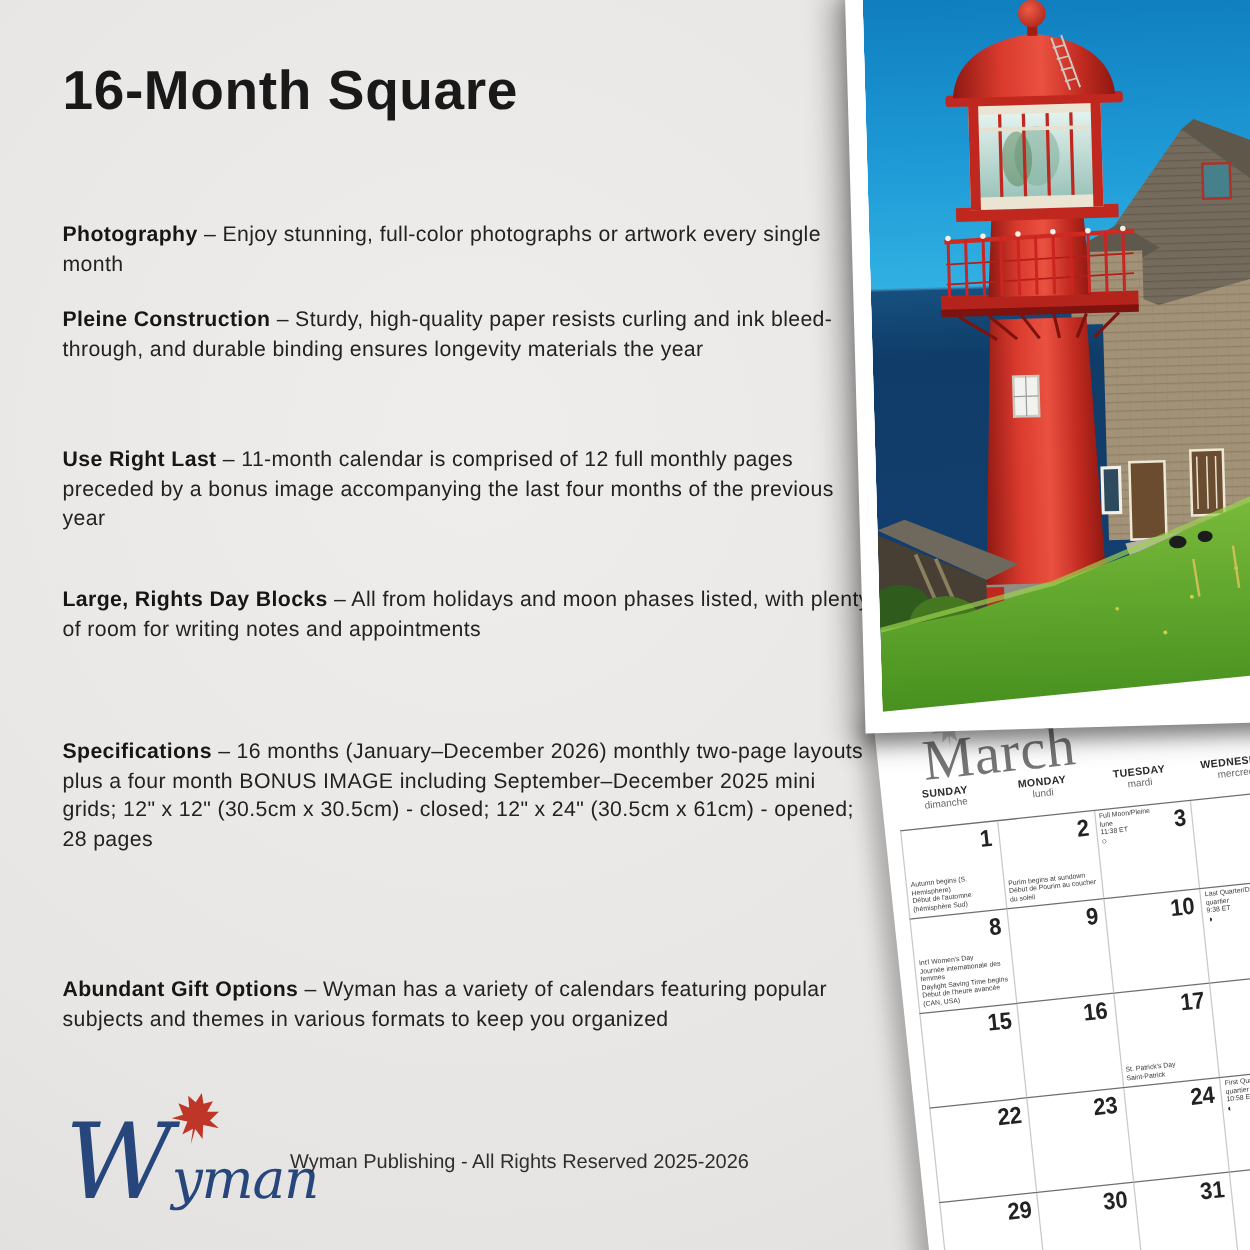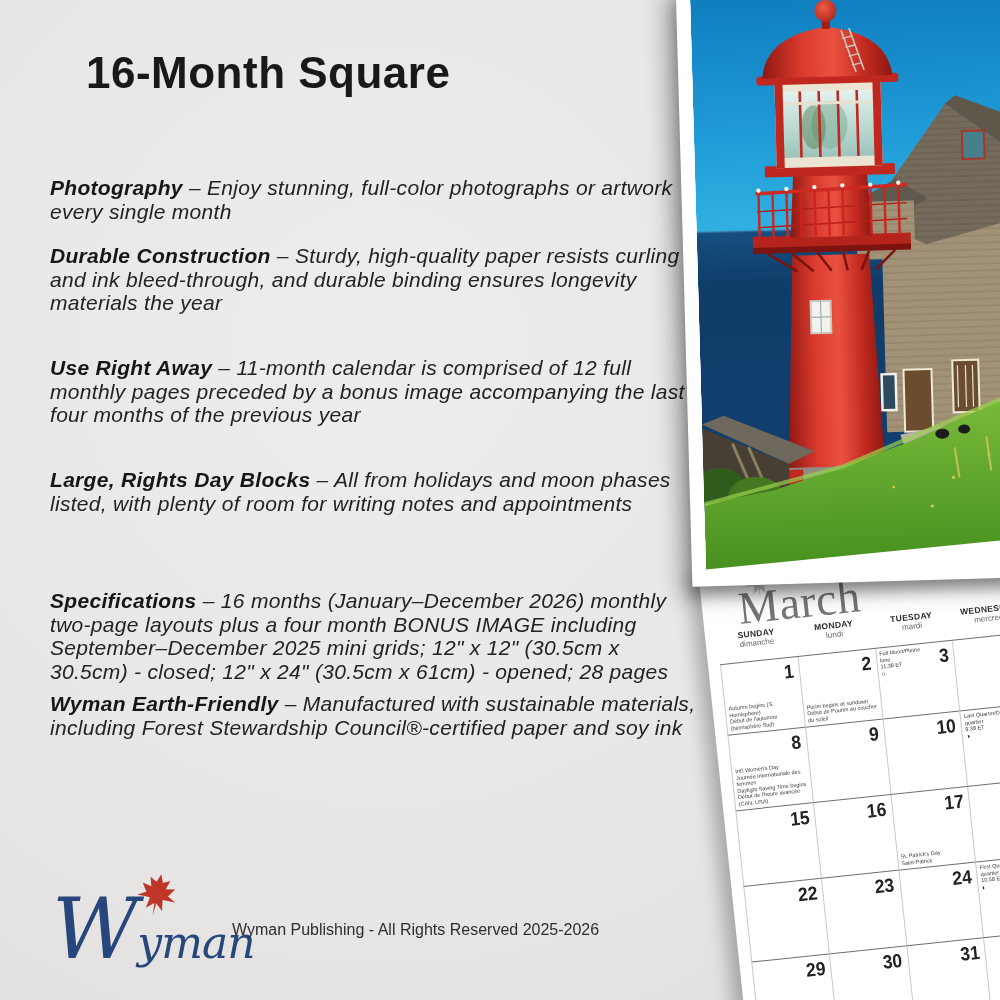--- a/index.html
+++ b/index.html
@@ -4,23 +4,23 @@
 <style>
   html,body{margin:0;padding:0;}
   body{width:1000px;height:1000px;overflow:hidden;position:relative;
        font-family:"Liberation Sans",sans-serif;
        background:radial-gradient(circle at 38% 35%, #efedeb 0%, #e9e7e5 55%, #e0dedc 100%);}
   .canvas{position:absolute;inset:0;}
 
   
   .headline{position:absolute;left:50px;top:44px;margin:0;color:#191919;
             font-size:44px;line-height:57px;font-weight:800;letter-spacing:.5px;}
-  .headline span{display:block;margin-left:36px;}
+  .headline span{display:block;}
   .feature{position:absolute;left:50px;width:648px;margin:0;color:#222;
-           font-size:21px;line-height:23.5px;letter-spacing:.3px;font-style:italic;}
+           font-size:17px;line-height:23.5px;letter-spacing:.3px;}
   .feature b{font-weight:700;color:#161616;}
   .sec0{top:176px}.sec1{top:244px}.sec2{top:356px}.sec3{top:468px}
   .sec4{top:589px}.sec5{top:692px}.sec6{top:780px}
 
   
   .logo-block{position:absolute;left:52px;top:884px;width:180px;height:100px;}
   .logo-text{display:block;font-family:"DejaVu Serif","Liberation Serif",serif;
              font-style:italic;font-size:44px;color:#27477c;letter-spacing:-1px;line-height:90px;}
   .logo-text::first-letter{font-size:84px;}
   .logo-leaf{position:absolute;left:82px;top:-12px;width:46px;height:46px;transform:rotate(12deg);}
@@ -65,38 +65,38 @@
 
   <h1 class="headline">
     <span>16-Month Square</span>
   </h1>
 
   <p class="feature sec0">
     <b>Photography</b>
     <span>– Enjoy stunning, full-color photographs or artwork every single month</span>
   </p>
   <p class="feature sec1">
-    <b>Durable Construction</b>
+    <b>Pleine Construction</b>
     <span>– Sturdy, high-quality paper resists curling and ink bleed-through, and durable binding ensures longevity materials the year</span>
   </p>
   <p class="feature sec2">
-    <b>Use Right Away</b>
+    <b>Use Right Last</b>
     <span>– 11-month calendar is comprised of 12 full monthly pages preceded by a bonus image accompanying the last four months of the previous year</span>
   </p>
   <p class="feature sec3">
     <b>Large, Rights Day Blocks</b>
     <span>– All from holidays and moon phases listed, with plenty of room for writing notes and appointments</span>
   </p>
   <p class="feature sec4">
     <b>Specifications</b>
     <span>– 16 months (January–December 2026) monthly two-page layouts plus a four month BONUS IMAGE including September–December 2025 mini grids; 12" x 12" (30.5cm x 30.5cm) - closed; 12" x 24" (30.5cm x 61cm) - opened; 28 pages</span>
   </p>
-  <p class="feature sec5">
-    <b>Wyman Earth-Friendly</b>
-    <span>– Manufactured with sustainable materials, including Forest Stewardship Council®-certified paper and soy ink</span>
+  <p class="feature sec6">
+    <b>Abundant Gift Options</b>
+    <span>– Wyman has a variety of calendars featuring popular subjects and themes in various formats to keep you organized</span>
   </p>
 
   <div class="logo-block">
     <svg class="logo-leaf" viewBox="0 0 100 100">
       <path fill="#bf3527" d="M50 4 L57 22 L72 14 L66 34 L86 30 L74 48 L92 58 L64 58 L68 82 L52 68 L50 96 L48 68 L32 82 L36 58 L8 58 L26 48 L14 30 L34 34 L28 14 L43 22 Z"></path>
     </svg>
     <span class="logo-text">Wyman</span>
   </div>
   <div class="copyright">
     <div>Wyman Publishing - All Rights Reserved 2025-2026</div>

